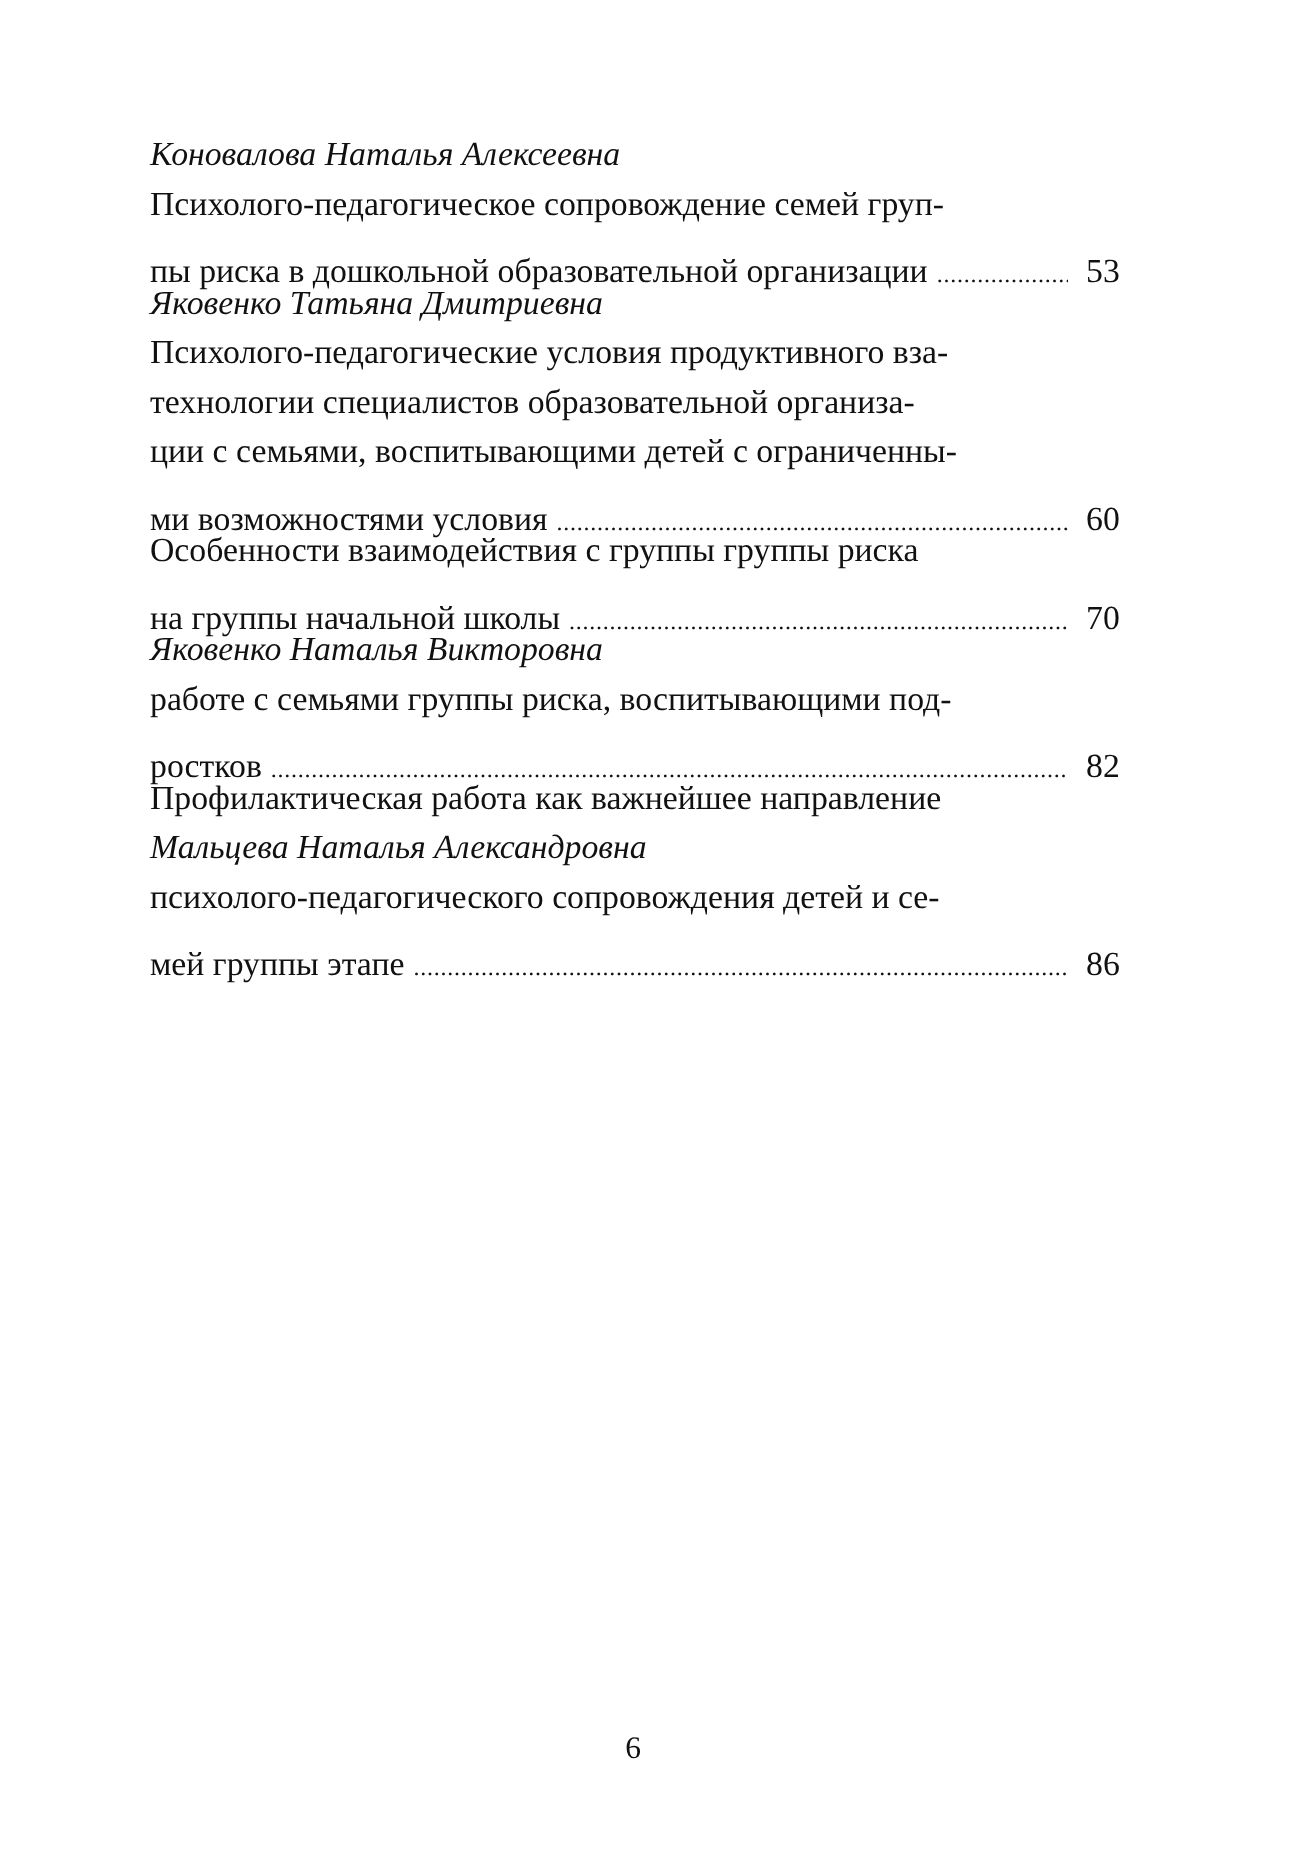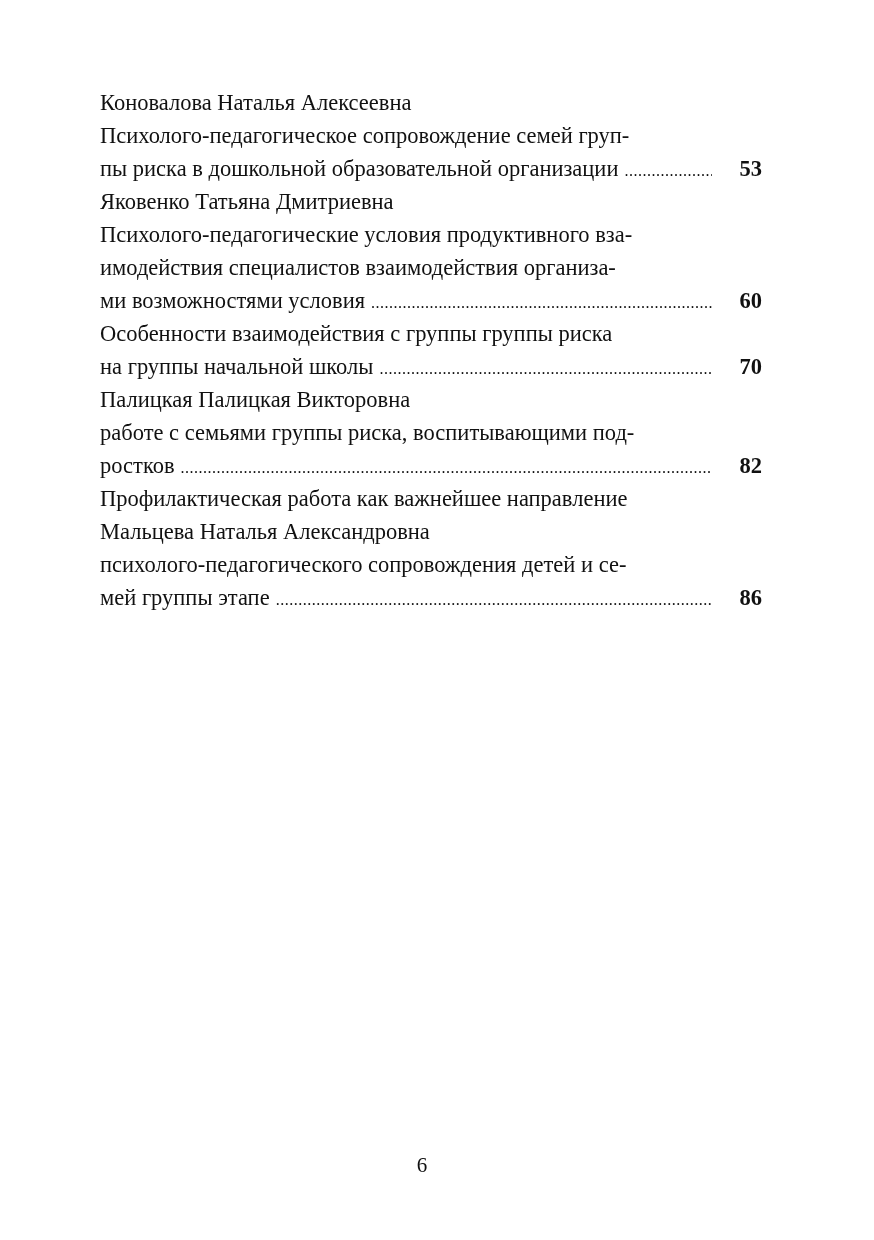--- a/index.html
+++ b/index.html
@@ -1,57 +1,58 @@
 <!DOCTYPE html>
 <html><head>
 <meta charset="utf-8">
 <style>
   html, body { margin: 0; padding: 0; background: #ffffff; }
   body { width: 874px; height: 1240px; position: relative; overflow: hidden;
          font-family: "Liberation Serif", "DejaVu Serif", serif; color: #111; }
   .toc { position: absolute; left: 100px; top: 86px; width: 662px; }
   .line { position: relative; height: 33px; line-height: 33px; font-size: 22.5px; white-space: nowrap; }
-  .author { }
-  .text { display: inline-block; }
+  .author { font-style: italic; }
+  .text { display: inline-block; margin-top: 12px; }
   .last { display: flex; align-items: baseline; }
   .last .text { flex: 0 0 auto; }
   .dots { flex: 1 1 auto; overflow: hidden; white-space: nowrap; margin: 0 12px 0 6px; letter-spacing: 0.5px; font-size: 16px; }
-  .page { flex: 0 0 auto; width: 38px; text-align: right; font-weight: bold; }
+  .page { flex: 0 0 auto; width: 38px; text-align: left; }
   .page-number { position: absolute; left: 0; width: 844px; top: 1153px; text-align: center; font-size: 21px; }
 </style>
 </head>
 <body>
 
 <div class="toc">
 
   <div class="line author">Коновалова Наталья Алексеевна</div>
   <div class="line">Психолого-педагогическое сопровождение семей груп-</div>
   <div class="line last">
     <span class="text">пы риска в дошкольной образовательной организации</span>
     <span class="dots">..................................................................................................................................................................</span>
     <span class="page">53</span>
   </div>
 
   <div class="line author">Яковенко Татьяна Дмитриевна</div>
   <div class="line">Психолого-педагогические условия продуктивного вза-</div>
-  <div class="line">имодействия специалистов взаимодействия организа-</div>
+  <div class="line">технологии специалистов образовательной организа-</div>
+  <div class="line">ции с семьями, воспитывающими детей с ограниченны-</div>
   <div class="line last">
     <span class="text">ми возможностями условия</span>
     <span class="dots">..................................................................................................................................................................</span>
     <span class="page">60</span>
   </div>
 
   <div class="line">Особенности взаимодействия с группы группы риска</div>
   <div class="line last">
     <span class="text">на группы начальной школы</span>
     <span class="dots">..................................................................................................................................................................</span>
     <span class="page">70</span>
   </div>
 
-  <div class="line author">Палицкая Палицкая Викторовна</div>
+  <div class="line author">Яковенко Наталья Викторовна</div>
   <div class="line">работе с семьями группы риска, воспитывающими под-</div>
   <div class="line last">
     <span class="text">ростков</span>
     <span class="dots">..................................................................................................................................................................</span>
     <span class="page">82</span>
   </div>
 
   <div class="line">Профилактическая работа как важнейшее направление</div>
   <div class="line author">Мальцева Наталья Александровна</div>
   <div class="line">психолого-педагогического сопровождения детей и се-</div>

